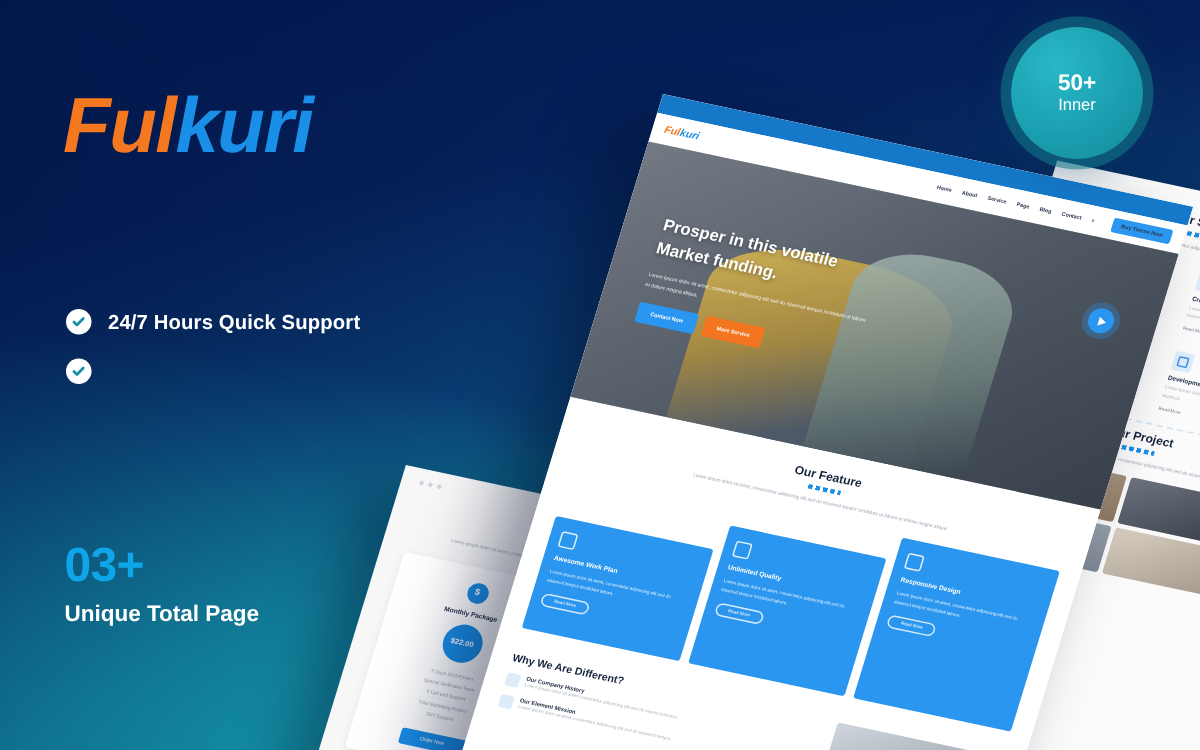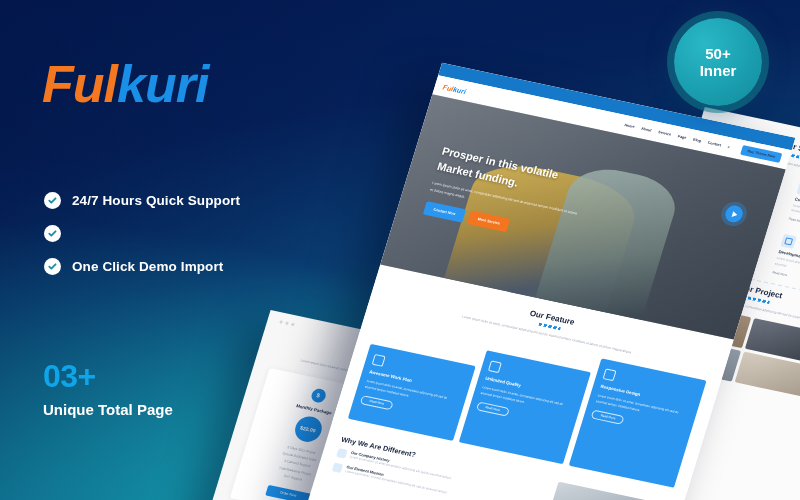--- a/index.html
+++ b/index.html
@@ -32,21 +32,21 @@
     white-space:nowrap;
   }
   .logo .a { color:#f47820; }
   .logo .b { color:#1a8fe8; }
 
   .subtitle {
     position:absolute; top:126px; left:3px; width:320px;
     color:#ffffff; font-size:17.5px; font-weight:bold; line-height:1.78;
   }
 
-  .features { position:absolute; top:192px; left:4px; }
+  .features { position:absolute; top:206px; left:4px; }
   .feat { display:flex; align-items:center; margin-bottom:16px; }
   .tick {
     width:17px; height:17px; border-radius:50%;
     background:#ffffff; flex:0 0 17px;
     display:flex; align-items:center; justify-content:center;
     margin-right:11px;
   }
   .tick svg { display:block; }
   .feat-label { color:#ffffff; font-size:13.5px; font-weight:bold; letter-spacing:.1px; }
 
@@ -56,21 +56,21 @@
 
   
   .badge {
     position:absolute; right:38px; top:18px;
     width:88px; height:88px; border-radius:50%;
     background:radial-gradient(circle at 35% 30%, #2ab8c6 0%, #1a9fb0 55%, #148a9c 100%);
     box-shadow:0 0 0 7px rgba(18,123,140,.55), 0 0 22px 6px rgba(10,60,100,.45);
     display:flex; flex-direction:column; align-items:center; justify-content:center;
   }
   .badge-top { color:#fff; font-size:15px; font-weight:bold; line-height:1.15; }
-  .badge-bot { color:#fff; font-size:15px; font-weight:bold; line-height:1.15; }
+  .badge-bot { color:#fff; font-size:11px; font-weight:normal; line-height:1.15; }
 
   
   .stage { position:absolute; left:0; top:0; width:800px; height:500px; overflow:hidden; }
 
   .page {
     position:absolute;
     background:#ffffff;
     transform-origin:center center;
     box-shadow:-18px 18px 38px rgba(0,10,40,.38);
     overflow:hidden;
@@ -453,28 +453,20 @@
       </span>
       <span class="feat-label">24/7 Hours Quick Support</span>
     </div>
     <div class="feat">
       <span class="tick">
         <svg width="11" height="11" viewBox="0 0 12 12">
             <path d="M2.5 6.2 L4.7 8.4 L9.3 3.6" stroke="#1a8fa8" stroke-width="2" fill="none" stroke-linecap="round" stroke-linejoin="round"></path>
           </svg>
       </span>
     </div>
-    <div class="feat">
-      <span class="tick">
-        <svg width="11" height="11" viewBox="0 0 12 12">
-            <path d="M2.5 6.2 L4.7 8.4 L9.3 3.6" stroke="#1a8fa8" stroke-width="2" fill="none" stroke-linecap="round" stroke-linejoin="round"></path>
-          </svg>
-      </span>
-      <span class="feat-label">One Click Demo Import</span>
-    </div>
   </div>
 
   <div class="count-block">
     <div class="count-num">03+</div>
     <div class="count-label">Unique Total Page</div>
   </div>
 </div>
 
 <div class="badge">
   <div class="badge-top">50+</div>

